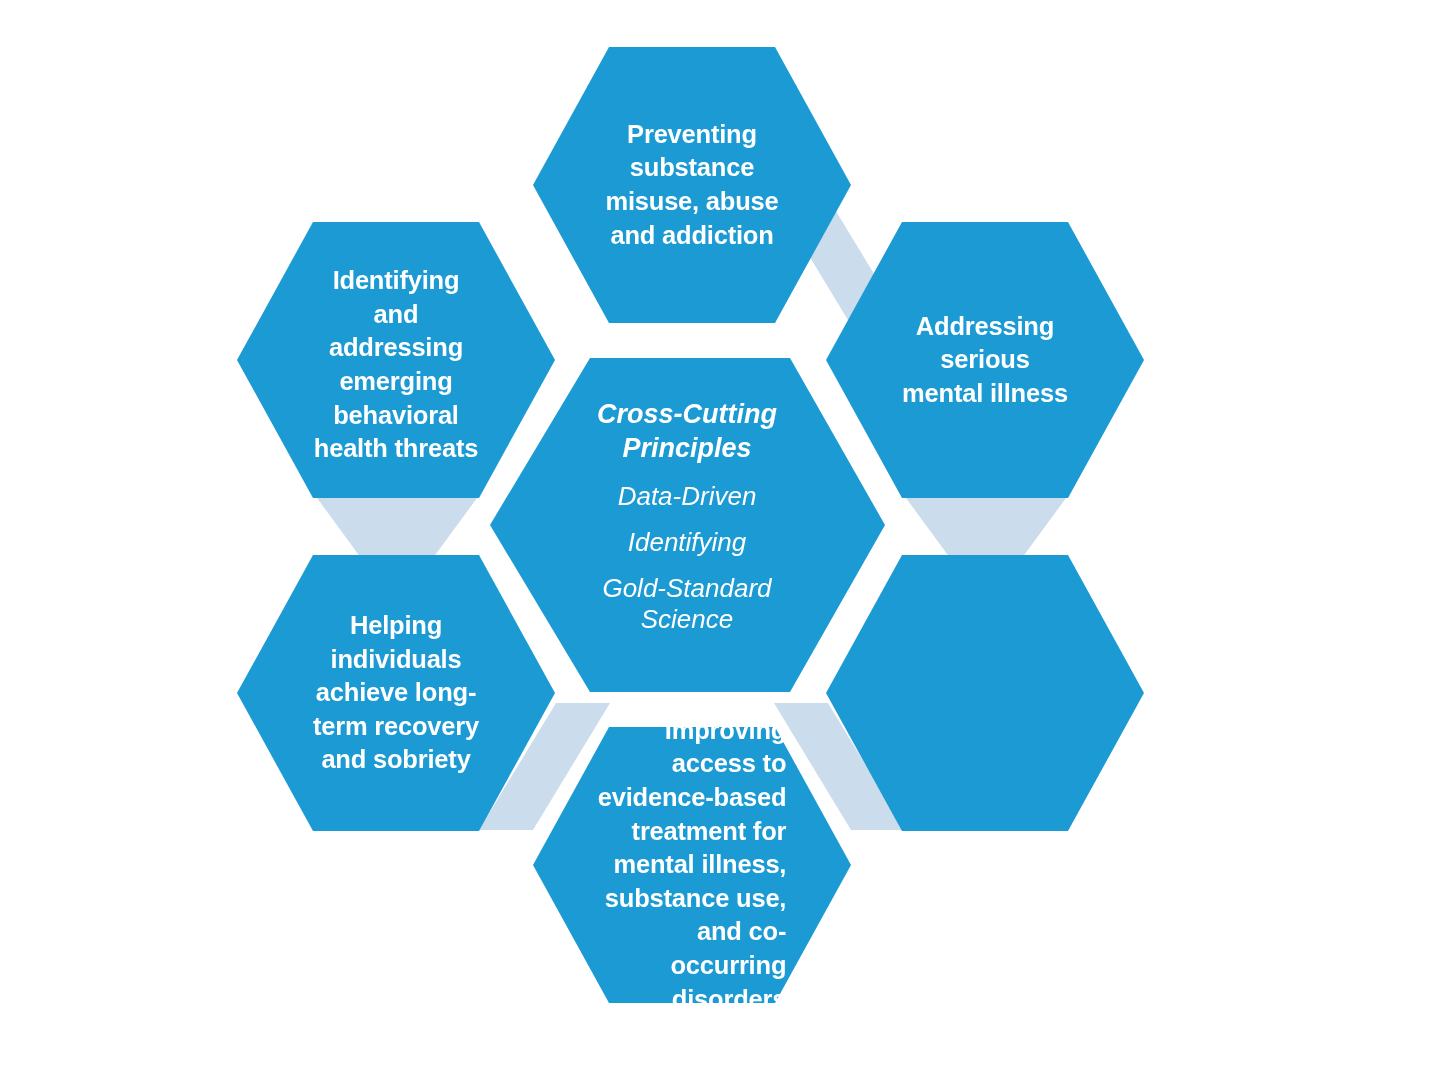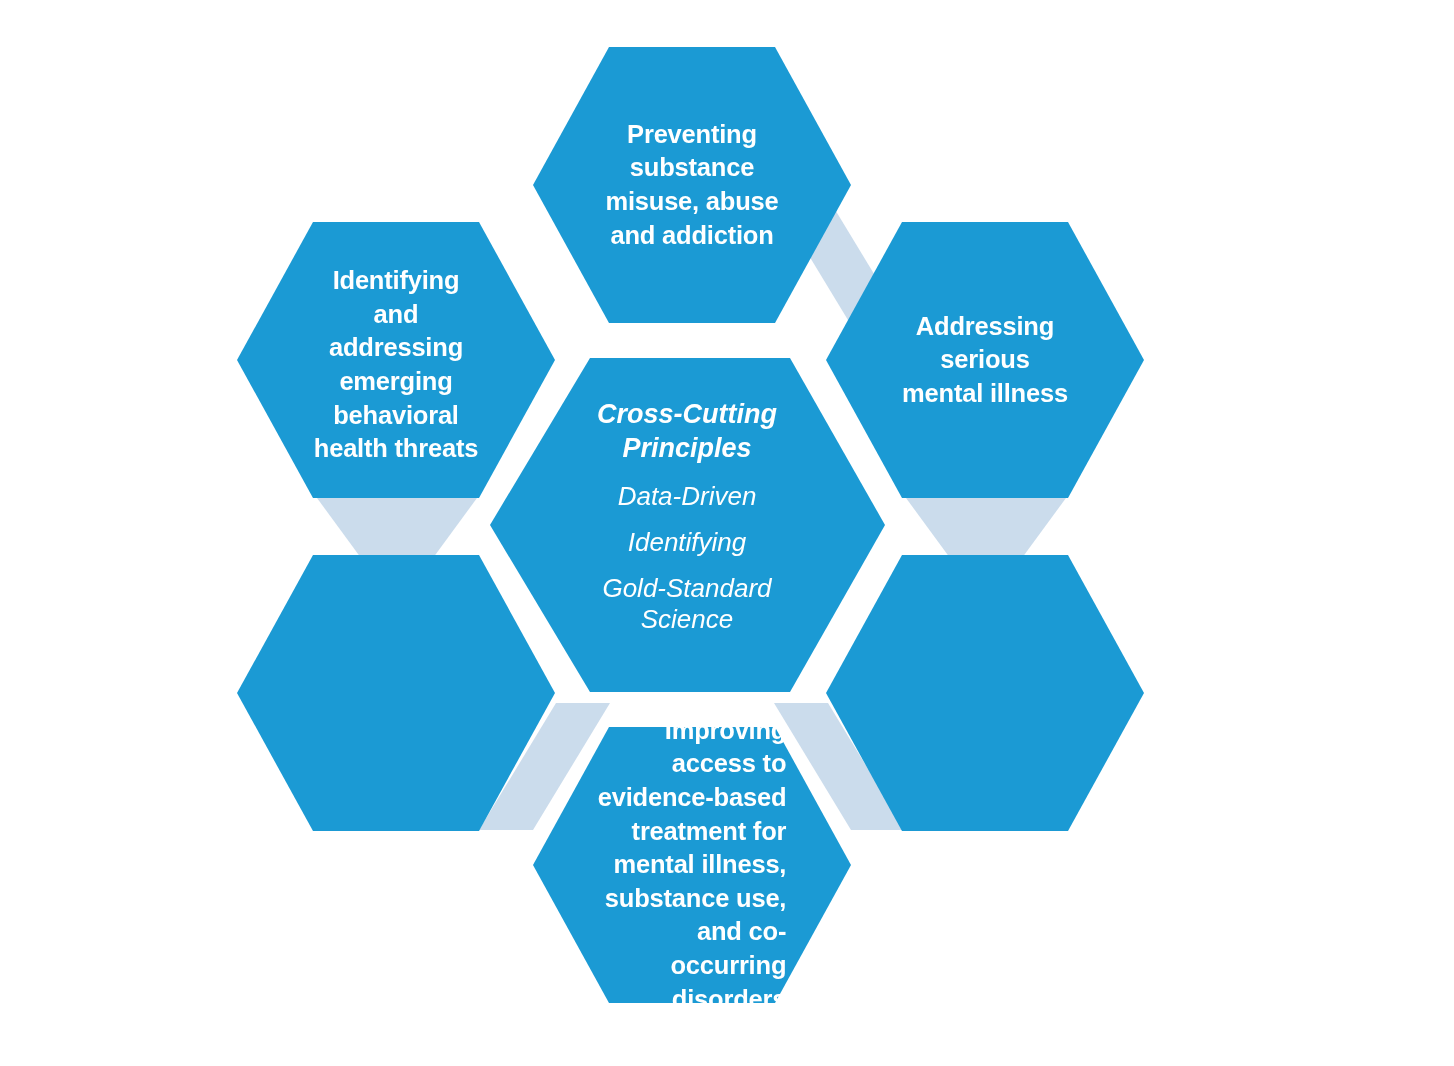--- a/index.html
+++ b/index.html
@@ -116,20 +116,27 @@
 behavioral
 health threats</span>
   </div>
 
   <div class="hex-label" style="left: 856px; top: 232px; width: 258px; height: 256px; color: rgb(255, 255, 255);">
     <span class="petal-text">Addressing
 serious
 mental illness</span>
   </div>
 
+  <div class="hex-label" style="left: 267px; top: 565px; width: 258px; height: 256px; color: rgb(255, 255, 255);">
+    <span class="petal-text">Helping
+individuals
+achieve long-
+term recovery
+and sobriety</span>
+  </div>
 
 
   <div class="hex-label" style="left: 563px; top: 727px; width: 258px; height: 276px; color: rgb(255, 255, 255); text-align: right;">
     <span class="petal-text">Improving
 access to
 evidence-based
 treatment for
 mental illness,
 substance use,
 and co-

